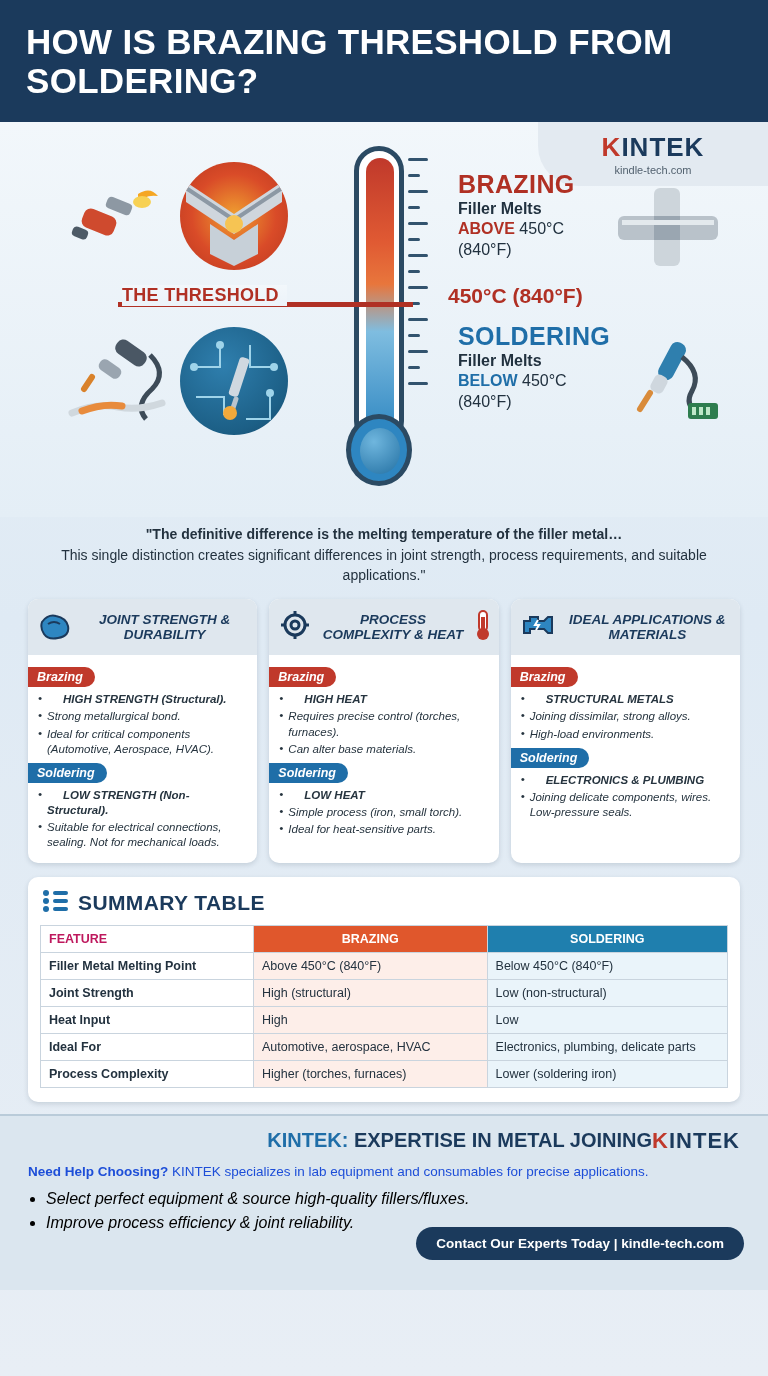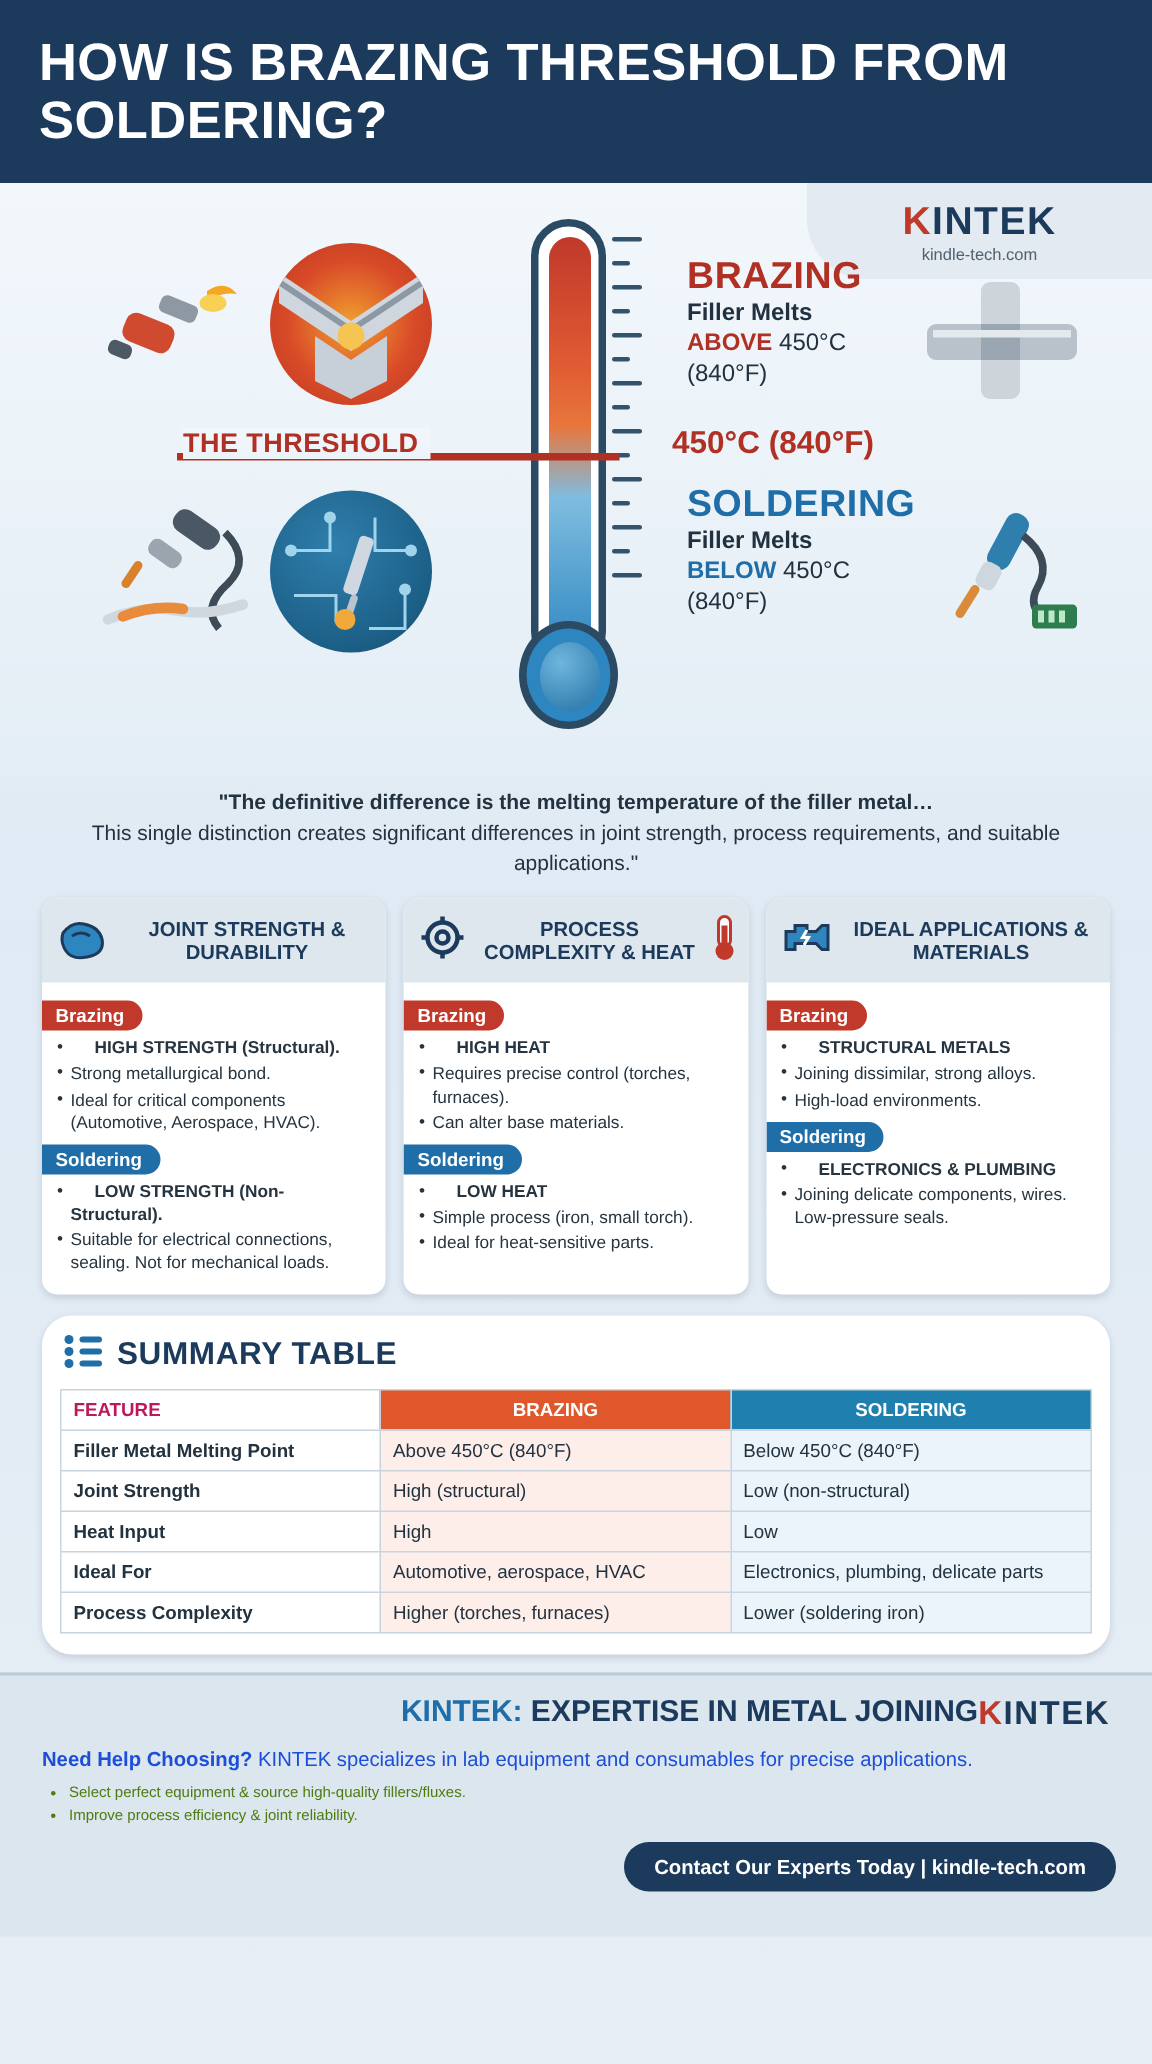--- a/index.html
+++ b/index.html
@@ -113,20 +113,21 @@
   .quote .l2 { font-size: 14px; line-height: 1.45; }
 
   
   .cards { display: flex; gap: 12px; padding: 14px 28px 0 28px; }
   .card {
     flex: 1;
     background: #ffffff;
     border-radius: 10px;
     box-shadow: 0 2px 5px rgba(30,50,70,.15);
     overflow: hidden;
+    font-style: italic;
   }
   .card-head {
     background: #dfe7ee;
     padding: 8px 8px 8px 10px;
     display: flex; align-items: center; gap: 8px;
     min-height: 56px;
   }
   .card-head .ttl {
     font-size: 13.5px; font-weight: bold; color: #1b3a5c; line-height: 1.15;
     text-align: center; flex: 1;
@@ -146,21 +147,21 @@
   }
   .card li:before {
     content: "•"; position: absolute; left: 1px; top: -1px; color: #26343f;
   }
   .card li b { font-weight: bold; margin-left: 16px; }
 
   
   .summary {
     margin: 14px 28px 0 28px;
     background: #ffffff;
-    border-radius: 20px;
+    border-radius: 10px;
     box-shadow: 0 2px 5px rgba(30,50,70,.15);
     padding: 10px 12px 14px 12px;
   }
   .summary .sh { display: flex; align-items: center; gap: 10px; margin: 2px 0 8px 2px; }
   .summary .sh .t { font-size: 21px; font-weight: bold; color: #1b3a5c; letter-spacing: .4px; }
   table { width: 100%; border-collapse: collapse; }
   th, td { border: 1px solid #c9d4de; padding: 6px 8px; font-size: 12.5px; color: #23323f; }
   thead th { color: #ffffff; font-weight: bold; font-size: 12.5px; }
   thead th.f { background: #ffffff; color: #be185d; text-align: left; }
   thead th.br { background: #e0572c; text-align: center; }
@@ -177,21 +178,21 @@
     padding: 12px 28px 14px 28px;
     height: 176px;
     position: relative;
   }
   .footer .fh { display: flex; align-items: center; justify-content: flex-end; }
   .footer .fh .t1 { font-size: 20px; font-weight: bold; color: #1b3a5c; }
   .footer .fh .t1 .k { color: #1f6ea8; }
   .footer .need { margin-top: 10px; font-size: 13.5px; color: #1d4ed8; }
   .footer .need b { font-weight: bold; }
   .footer ul { margin: 8px 0 0 18px; }
-  .footer li { font-size: 10px; color: #4d7c0f; line-height: 1.5; }
+  .footer li { font-size: 16px; color: #000000; line-height: 1.5; font-style: italic; }
   .cta {
     position: absolute; right: 24px; bottom: 30px;
     background: #1b3a5c; color: #ffffff; font-size: 13.5px; font-weight: bold;
     padding: 9px 20px; border-radius: 18px;
   }
   .brand-word.small { font-size: 22px; }
 </style>
 </head>
 <body>
 

